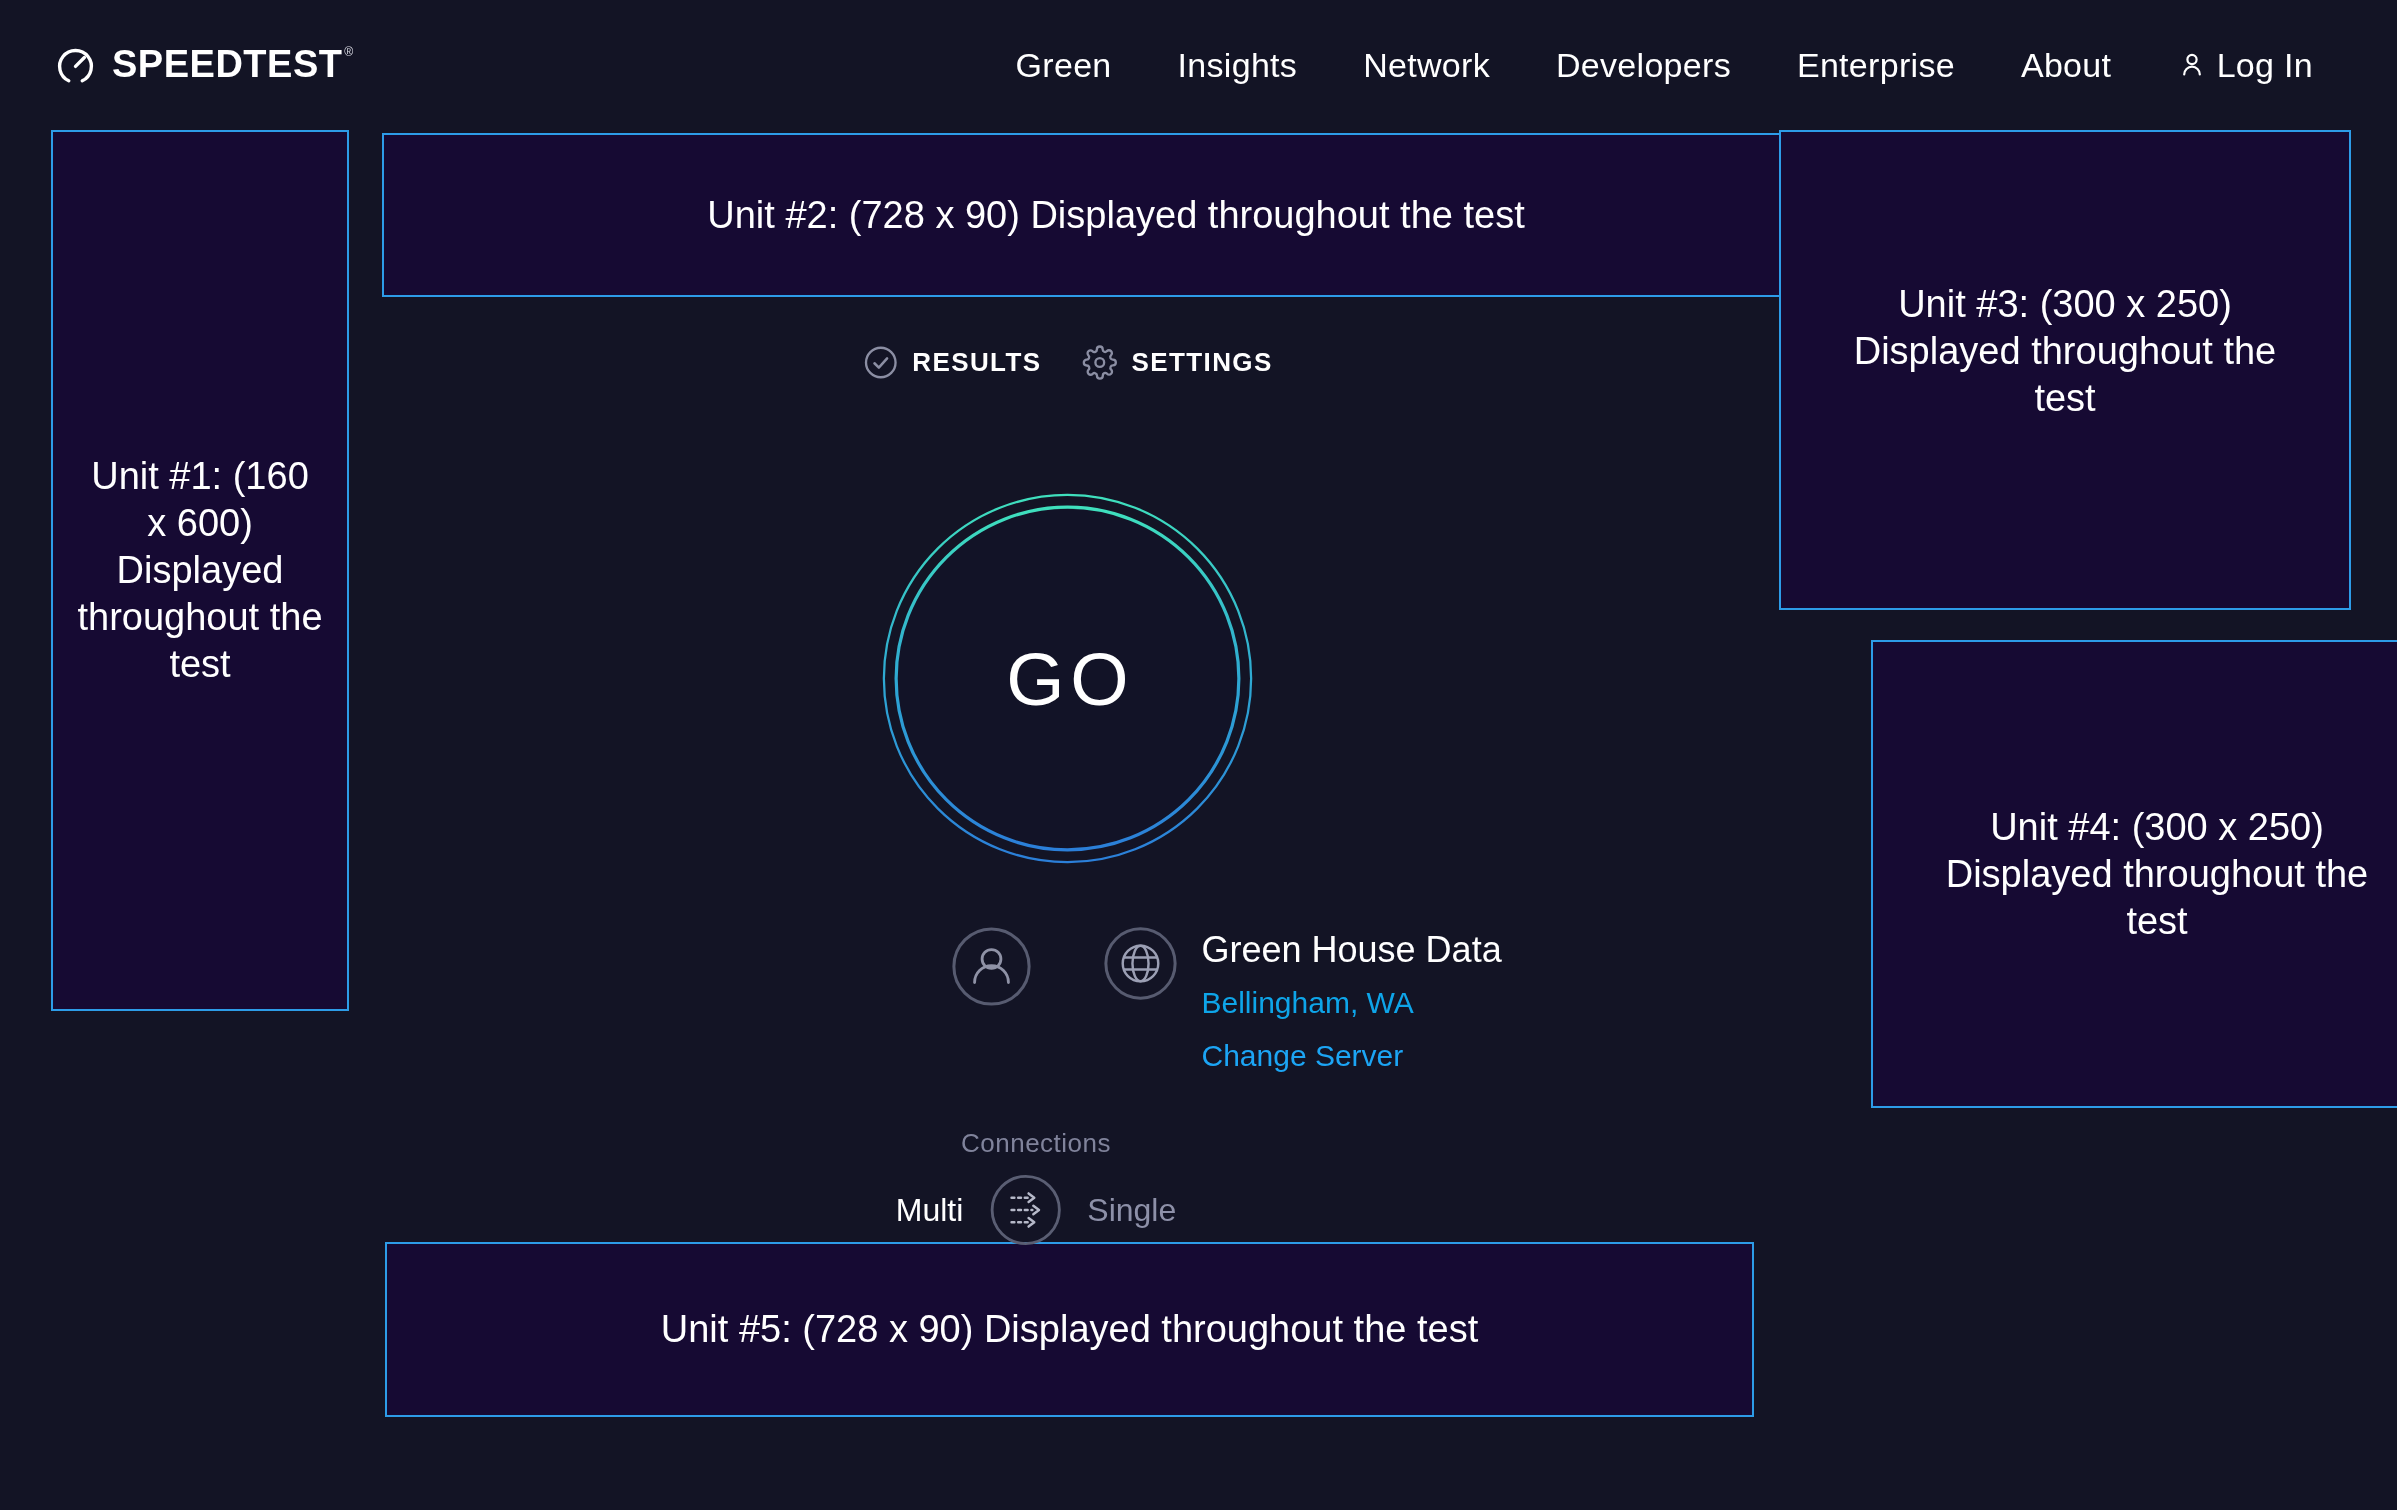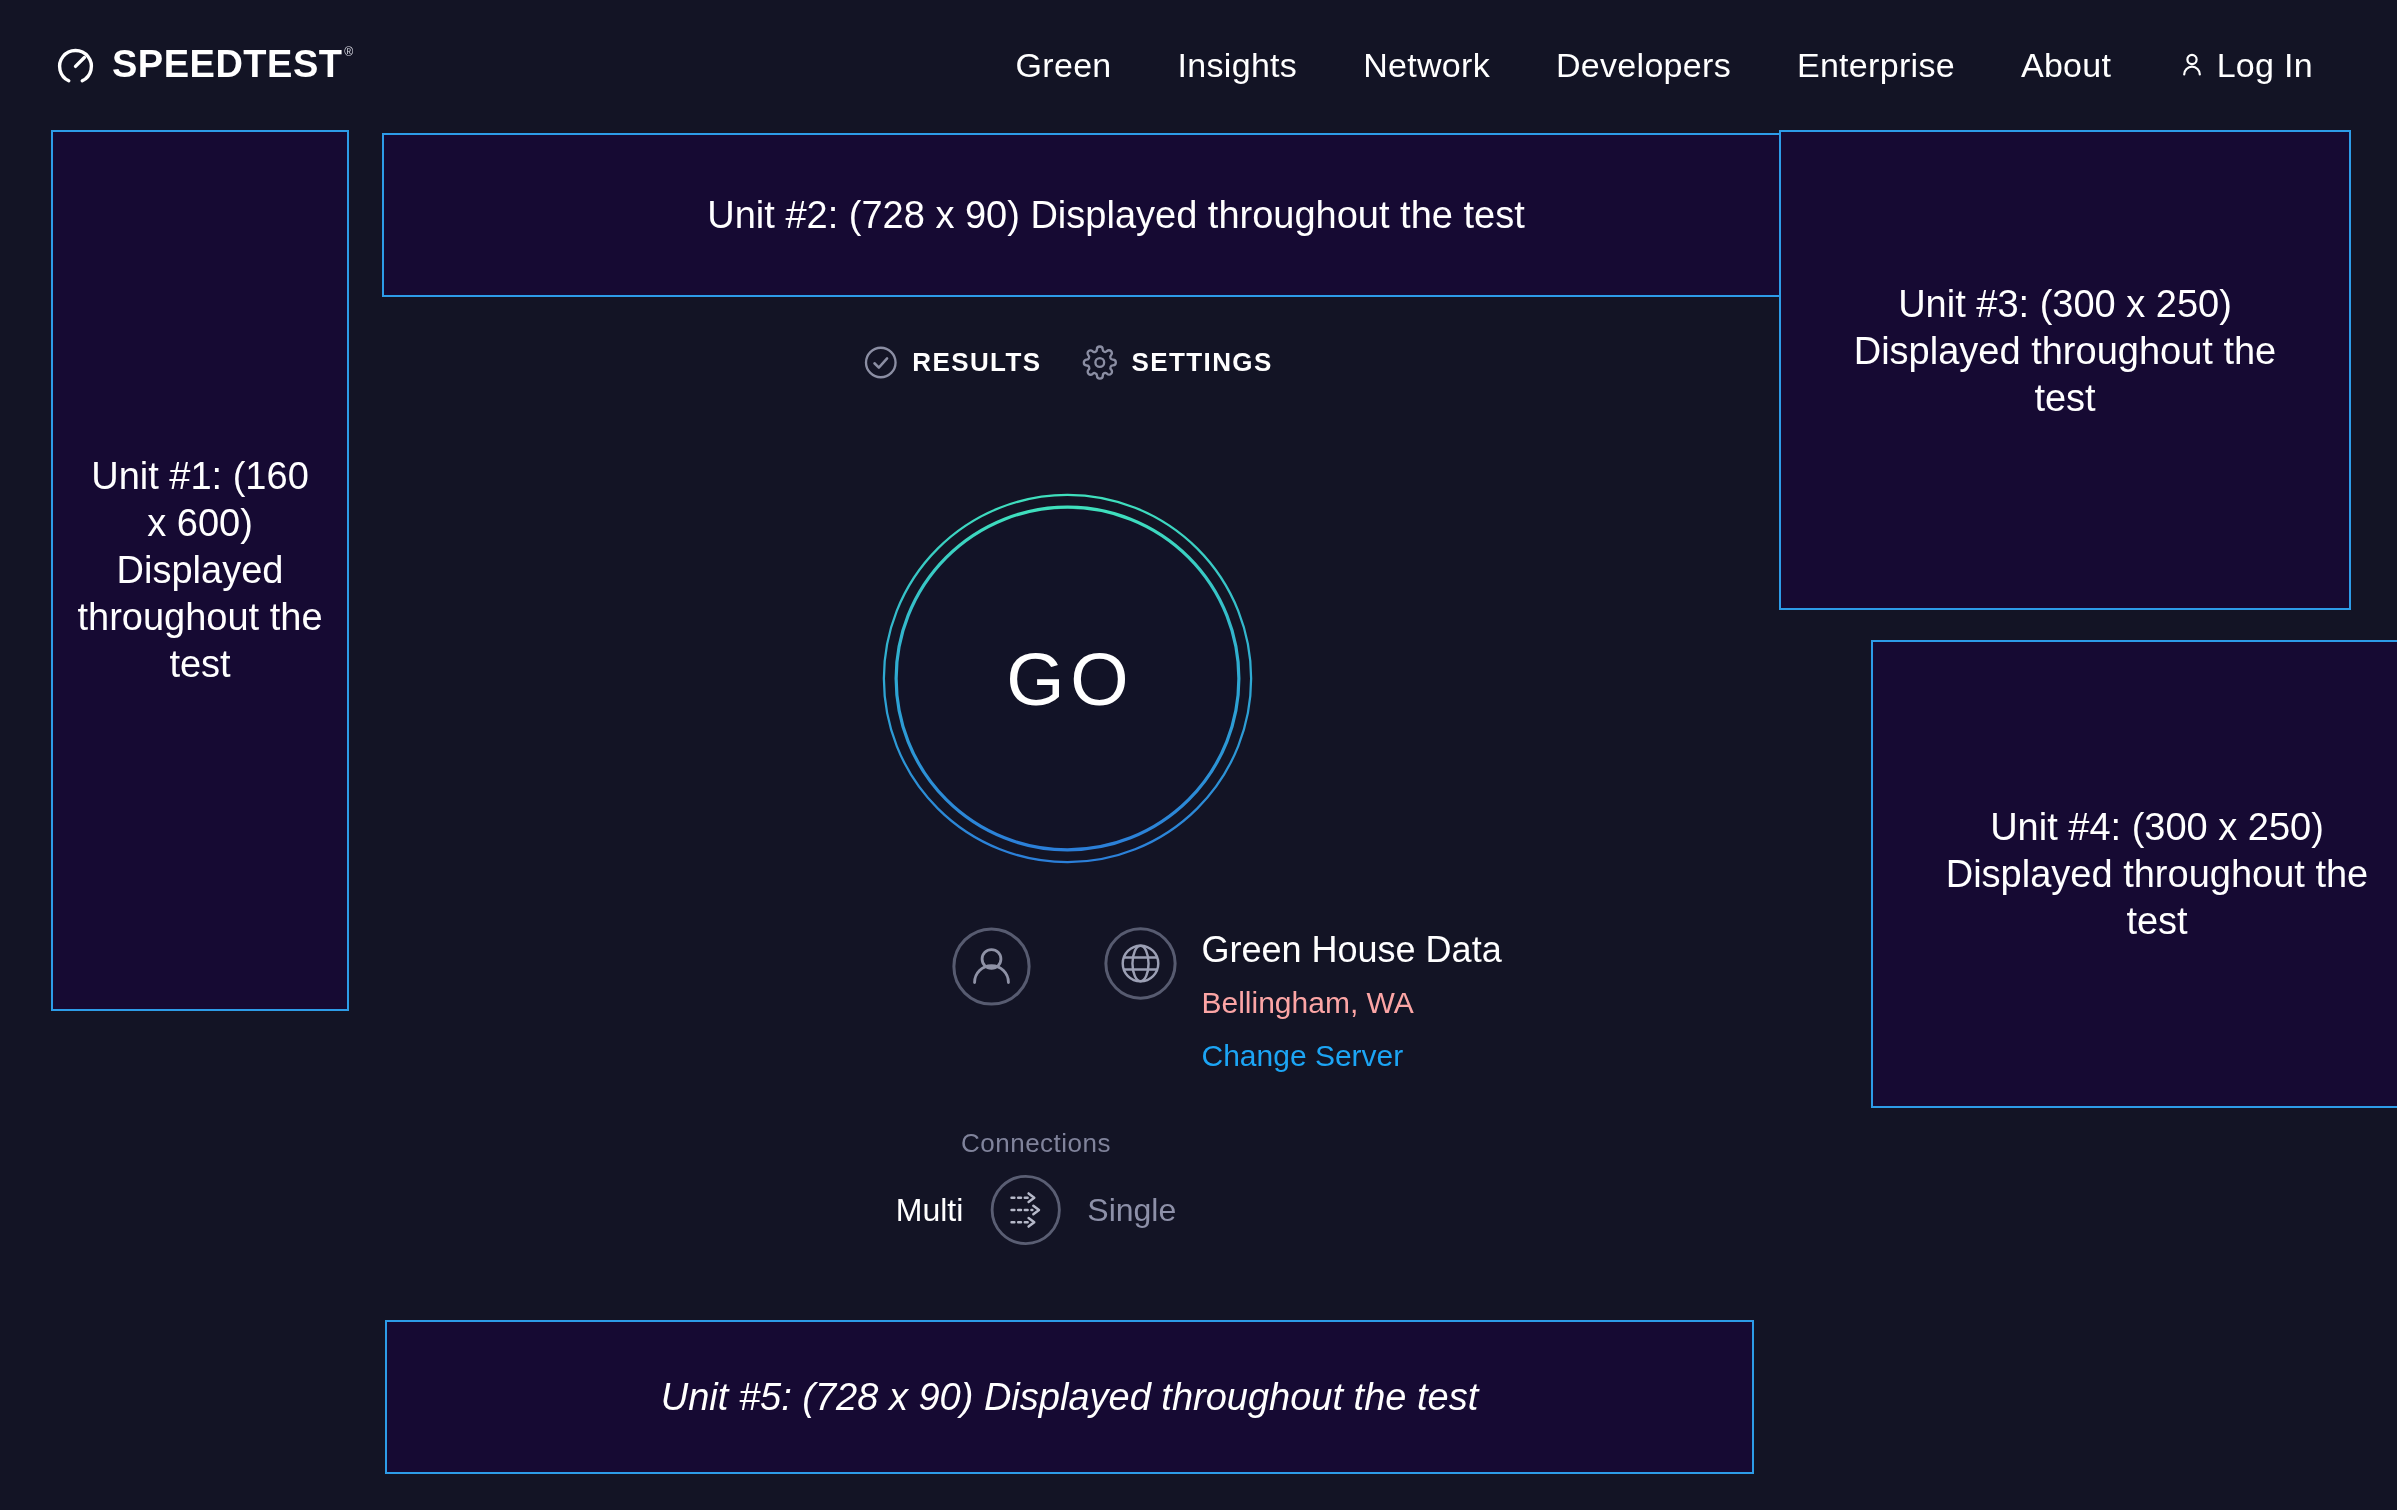--- a/index.html
+++ b/index.html
@@ -34,21 +34,21 @@
     display:flex; align-items:center; justify-content:center;
     text-align:center;
     font-size:38px; line-height:47px; color:#ffffff;
     cursor:pointer;
   }
   #unit1 { left:51px;  top:130px;  width:298px;  height:881px; }
   #unit2 { left:382px; top:133px;  width:1468px; height:164px; }
   #unit3 { left:1779px;top:130px;  width:572px;  height:480px; }
   #unit3 .ad-text { margin-top:-38px; }
   #unit4 { left:1871px;top:640px;  width:572px;  height:468px; }
-  #unit5 { left:385px; top:1320px; width:1369px; height:154px;font-style:italic; }
+  #unit5 { left:385px; top:1242px; width:1369px; height:175px; }
   #unit1 .ad-text { max-width:247px; }
   #unit3 .ad-text, #unit4 .ad-text { max-width:426px; }
 
   
   .tabs {
     position:absolute; top:345px; left:1068px; transform:translateX(-50%);
     display:flex; align-items:center; gap:41px;
   }
   .tab { display:flex; align-items:center; gap:14px; cursor:pointer; }
   .tab-label { font-size:26px; font-weight:700; letter-spacing:1.4px; color:#ffffff; }
@@ -82,21 +82,21 @@
   .redacted .r6 { width:24.5px; height:19px; background:#3c3f52; }
   .redacted .r7 { width:21px; height:22.6px; background:#6a6e83; }
   .redacted .r8 { width:15px; height:19px; background:#50536a; }
 
   .server {
     position:absolute; left:1104px; top:927px;
     display:flex; align-items:flex-start; gap:24.5px;
   }
   .server-text { display:flex; flex-direction:column; align-items:flex-start; }
   .server-name { font-size:36px; font-weight:500; margin-top:1.9px; }
-  .server-loc  { font-size:30px; color:#fca5a5; margin-top:15px; }
+  .server-loc  { font-size:30px; color:#0ea5e9; margin-top:15px; }
   .server-change { font-size:30px; color:#1ca5f5; margin-top:19px; cursor:pointer; }
 
   
   .connections {
     position:absolute; top:1128px; left:1036px; transform:translateX(-50%);
     display:flex; flex-direction:column; align-items:center;
   }
   .conn-label { font-size:26px; color:#80839b; letter-spacing:0.5px; }
   .conn-row { margin-top:15px; display:flex; align-items:center; gap:26px; }
   .conn-multi { font-size:32px; font-weight:500; color:#ffffff; cursor:pointer; }

